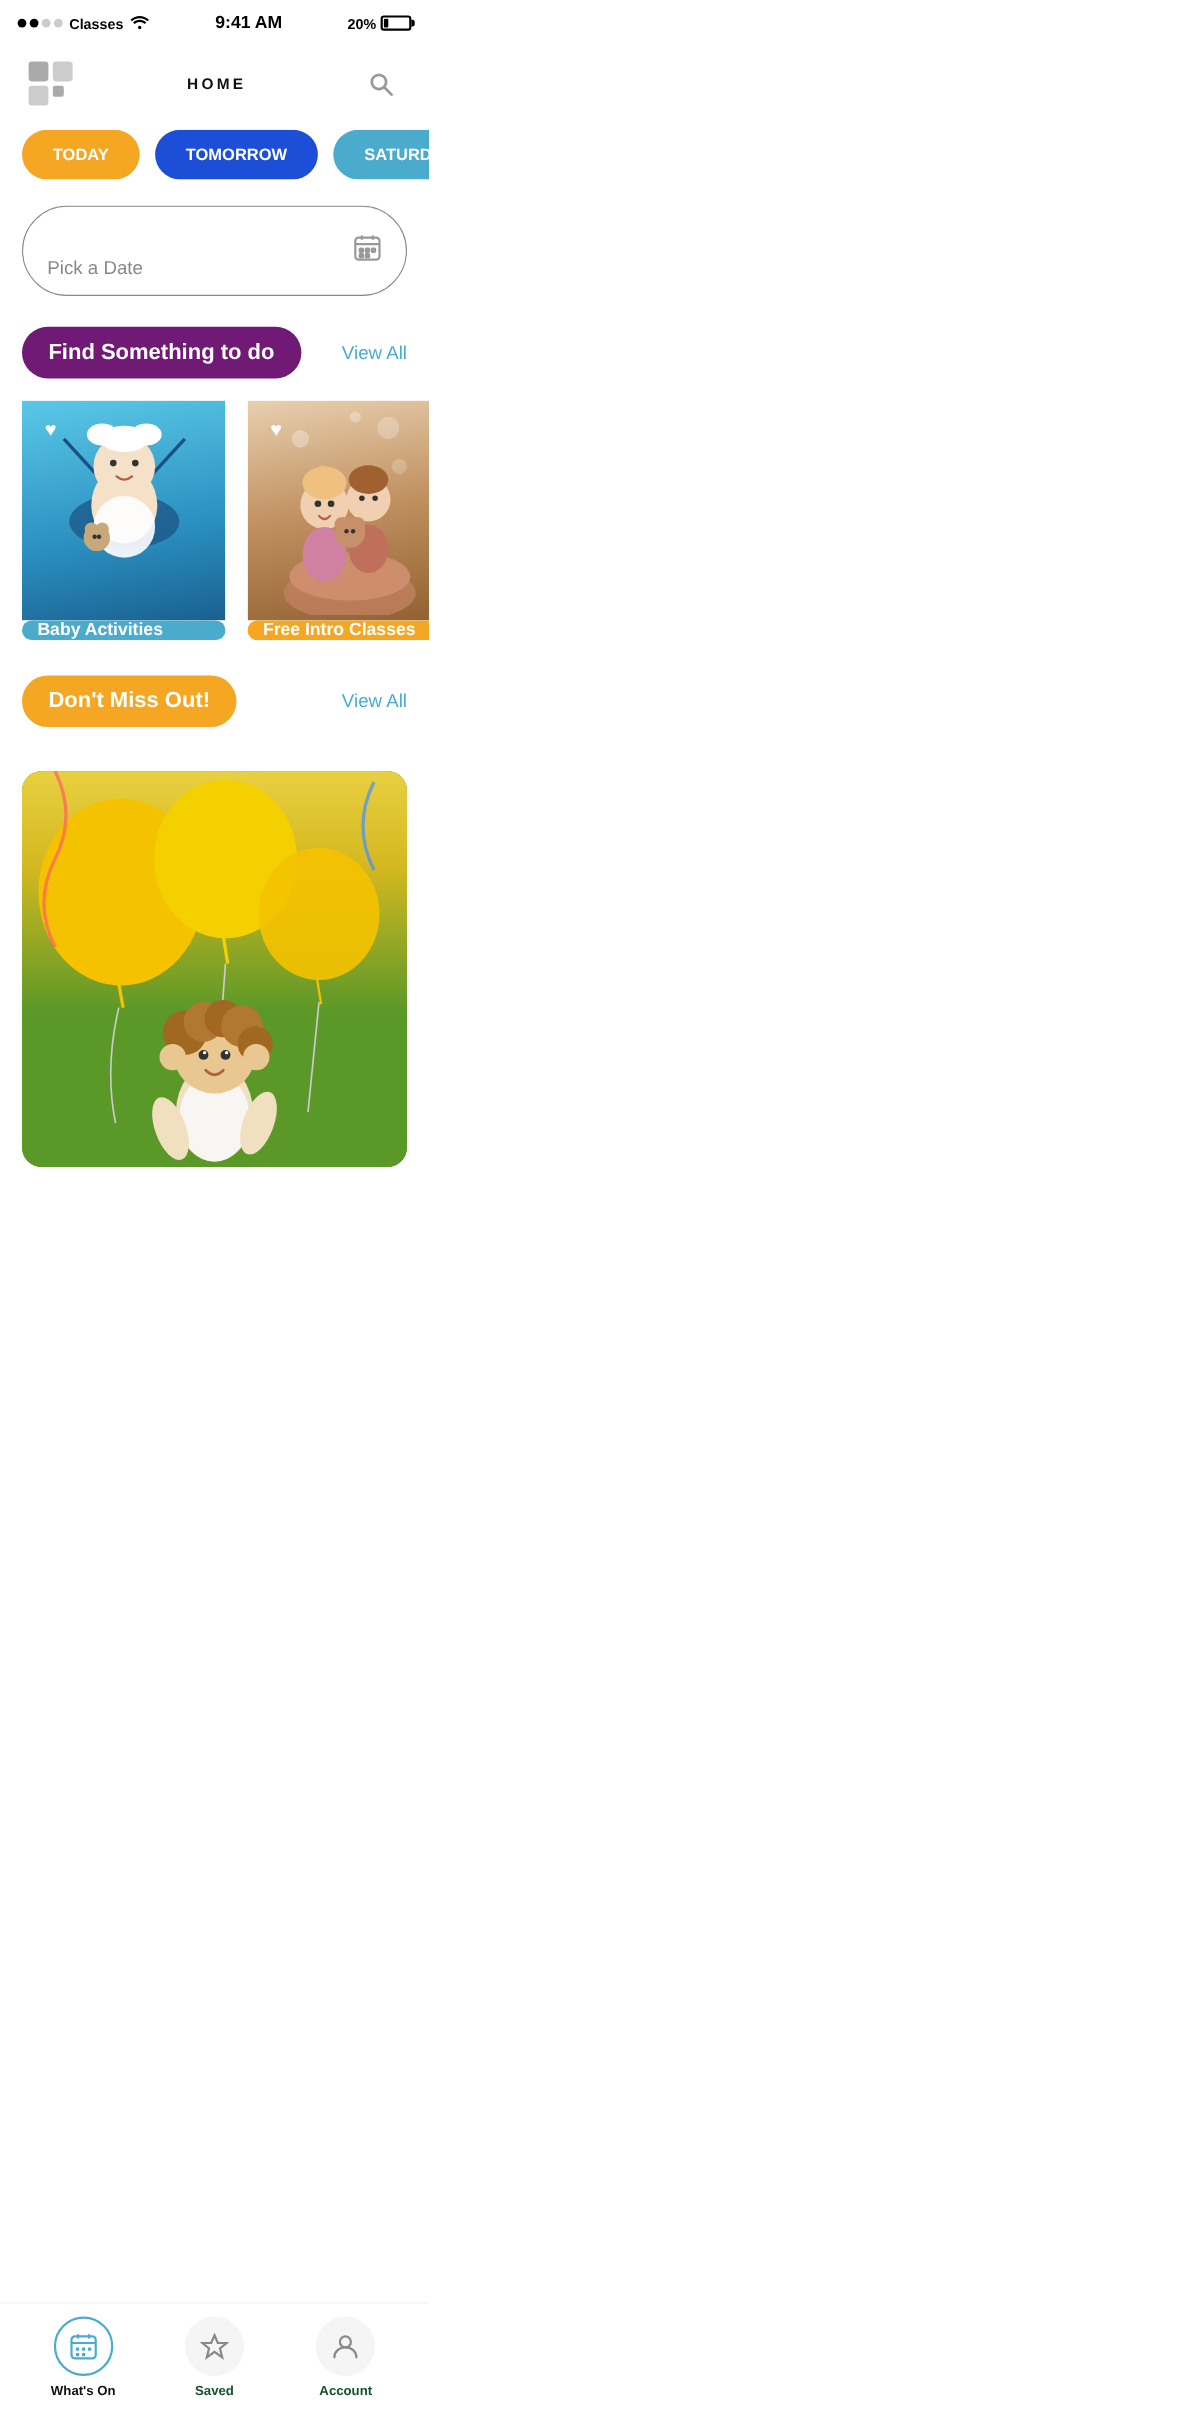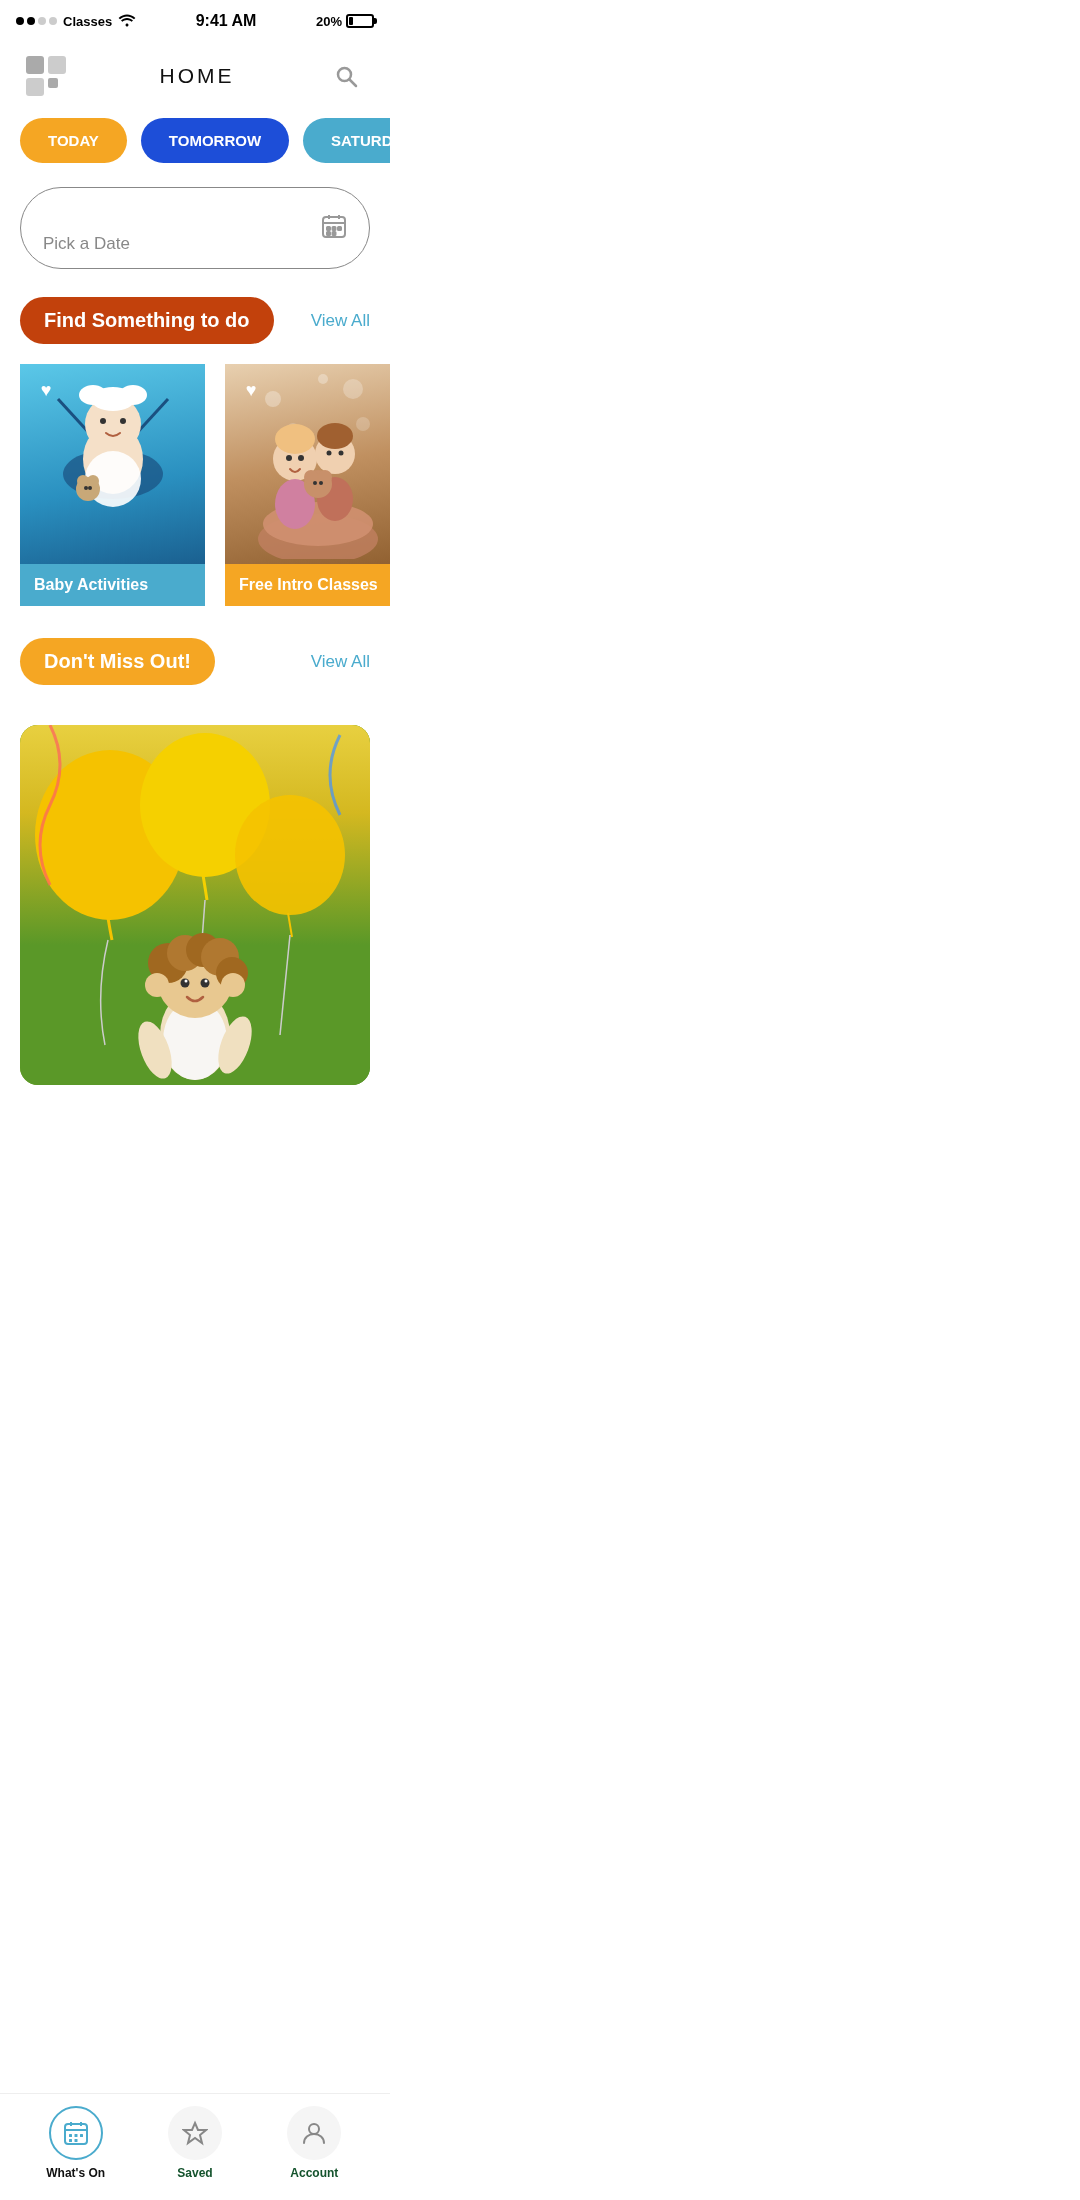--- a/index.html
+++ b/index.html
@@ -66,22 +66,22 @@
       padding: 16px 24px 20px;
     }
     .logo-icon {
       width: 44px;
       height: 44px;
       display: grid;
       grid-template-columns: 1fr 1fr;
       gap: 3px;
     }
     .header-title {
-      font-size: 21px;
-      font-weight: 400;
+      font-size: 14px;
+      font-weight: 700;
       letter-spacing: 3px;
       color: #111;
     }
     .search-icon-btn {
       width: 40px;
       height: 40px;
       display: flex;
       align-items: center;
       justify-content: center;
       font-size: 22px;
@@ -136,21 +136,21 @@
     }
 
     
     .section-header {
       display: flex;
       justify-content: space-between;
       align-items: center;
       padding: 0 20px 20px;
     }
     .section-title-badge {
-      background: #c2410c;
+      background: #701a75;
       color: #fff;
       font-size: 20px;
       font-weight: 700;
       padding: 12px 24px;
       border-radius: 50px;
     }
     .section-title-badge.orange { background: #F5A623; }
     .view-all-link {
       font-size: 17px;
       color: #4AABCD;
@@ -188,24 +188,25 @@
       width: 28px;
       height: 28px;
       display: flex;
       align-items: center;
       justify-content: center;
       font-size: 18px;
       color: #fff;
       cursor: pointer;
     }
     .card-label {
-      padding: 12px 14px;
+      padding: 0 14px;
       font-size: 16px;
       font-weight: 600;
       color: #fff;
+      border-radius: 19px;
     }
     .card-blue { background: #4AABCD; }
     .card-orange { background: #F5A623; }
 
     
     .dont-miss-section {
       padding: 0 20px 20px;
       text-align: right;
     }
 

